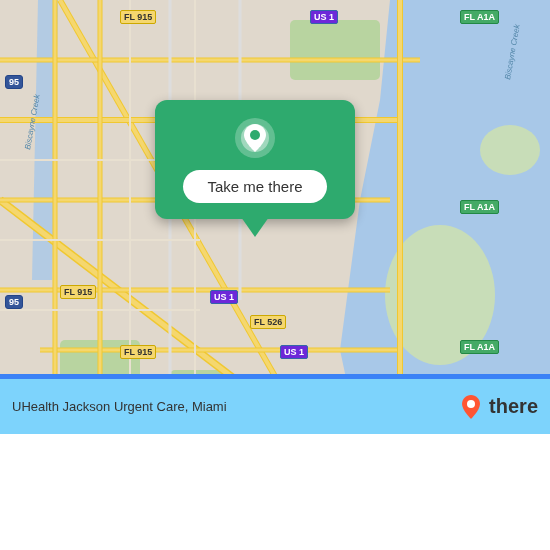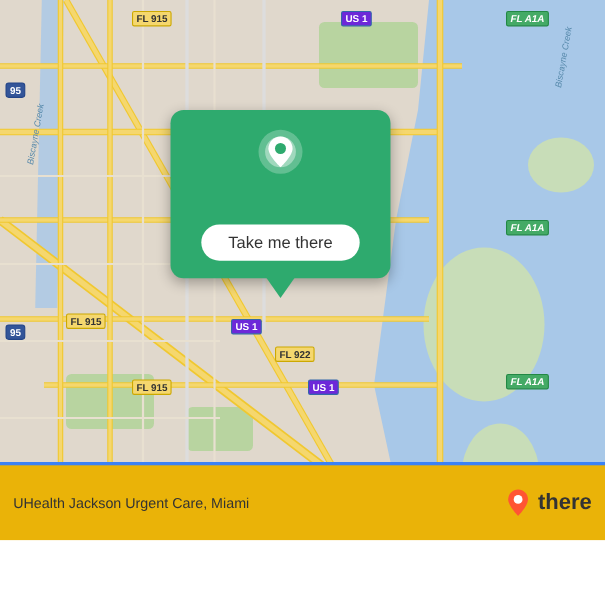--- a/index.html
+++ b/index.html
@@ -7,21 +7,21 @@
     body {
       width: 550px;
       height: 550px;
       overflow: hidden;
       font-family: Arial, sans-serif;
       position: relative;
     }
 
     #map-container {
       width: 550px;
-      height: 420px;
+      height: 374px;
       position: relative;
       overflow: hidden;
       background-color: #e8e0d8;
     }
 
     
     .map-bg {
       width: 100%;
       height: 100%;
       position: absolute;
@@ -43,38 +43,36 @@
     .road-label-blue {
       background: #6d28d9;
       color: white;
       border-color: #3366aa;
     }
 
     .road-label-green {
       background: #44aa66;
       color: white;
       border-color: #228844;
-      font-style: italic;
     }
 
     
     #popup-card {
       position: absolute;
       top: 100px;
       left: 155px;
       width: 200px;
       background: #2eaa6e;
       border-radius: 12px;
       padding: 16px;
       display: flex;
       flex-direction: column;
       align-items: center;
       box-shadow: 0 4px 12px rgba(0,0,0,0.3);
       z-index: 10;
-      gap: 34px;
     }
 
     #popup-card::after {
       content: '';
       position: absolute;
       bottom: -18px;
       left: 50%;
       transform: translateX(-50%);
       width: 0;
       height: 0;
@@ -97,23 +95,23 @@
       padding: 8px 24px;
       font-size: 15px;
       font-weight: 500;
       cursor: pointer;
       white-space: nowrap;
     }
 
     
     #bottom-bar {
       width: 550px;
-      height: 71px;
-      background: #eab308;
-      border-top: 3px solid #3b82f6;
+      height: 60px;
+      background: #7dd3fc;
+      border-top: 5px solid #3b82f6;
       display: flex;
       align-items: center;
       padding: 0 12px;
       position: relative;
     }
 
     #attribution {
       position: absolute;
       bottom: 62px;
       left: 8px;
@@ -232,21 +230,21 @@
   </svg>
 
   <div class="road-label" style="top:10px;left:120px;">FL 915</div>
 
   <div class="road-label" style="top:285px;left:60px;">FL 915</div>
 
   <div class="road-label" style="top:345px;left:120px;">FL 915</div>
 
   <div class="road-label" style="top:115px;left:200px;">FL 826</div>
 
-  <div class="road-label" style="top:315px;left:250px;">FL 922</div>
+  <div class="road-label" style="top:315px;left:250px;">FL 526</div>
 
   <div class="road-label" style="top:425px;left:130px;">FL 506</div>
 
   <div class="road-label road-label-blue" style="top:10px;left:310px;">US 1</div>
   <div class="road-label road-label-blue" style="top:290px;left:210px;">US 1</div>
   <div class="road-label road-label-blue" style="top:345px;left:280px;">US 1</div>
 
   <div class="road-label road-label-green" style="top:10px;left:460px;">FL A1A</div>
   <div class="road-label road-label-green" style="top:200px;left:460px;">FL A1A</div>
   <div class="road-label road-label-green" style="top:340px;left:460px;">FL A1A</div>

